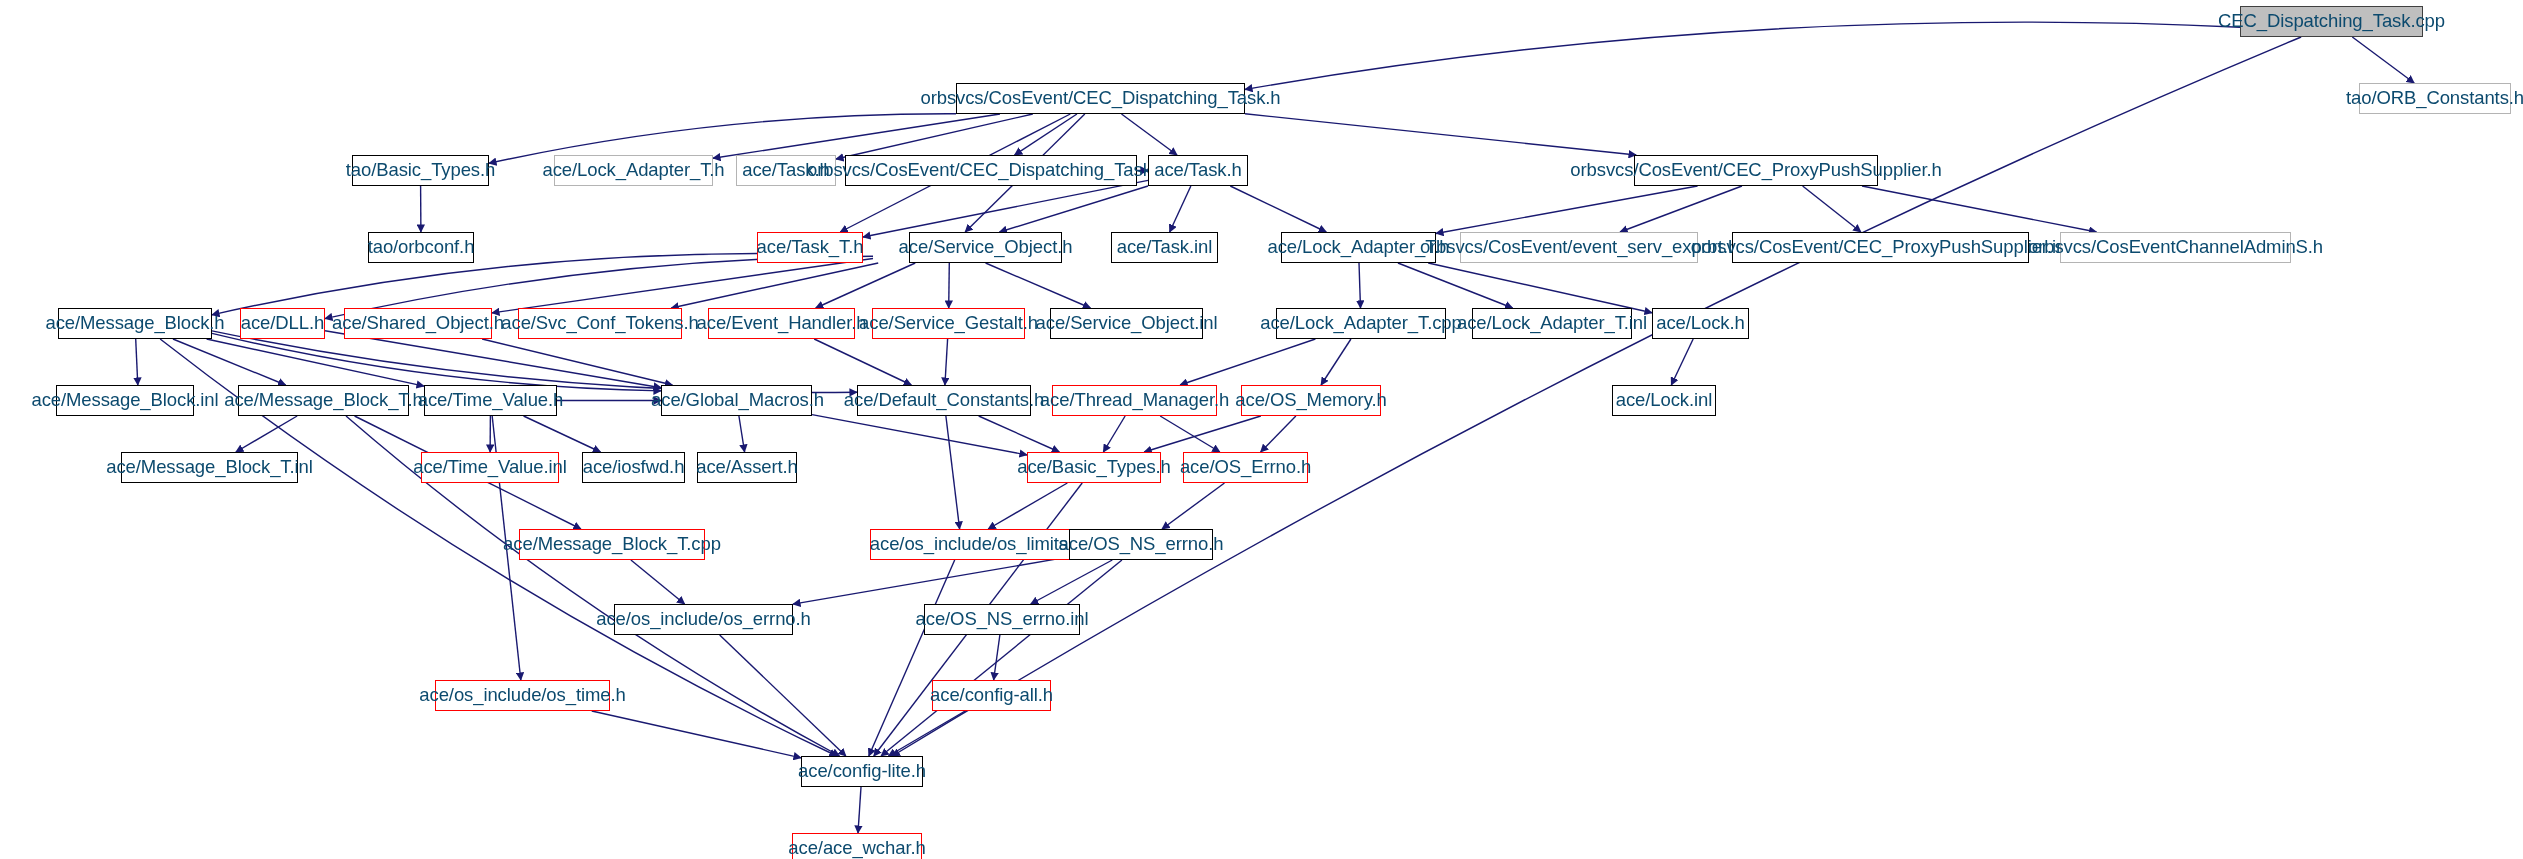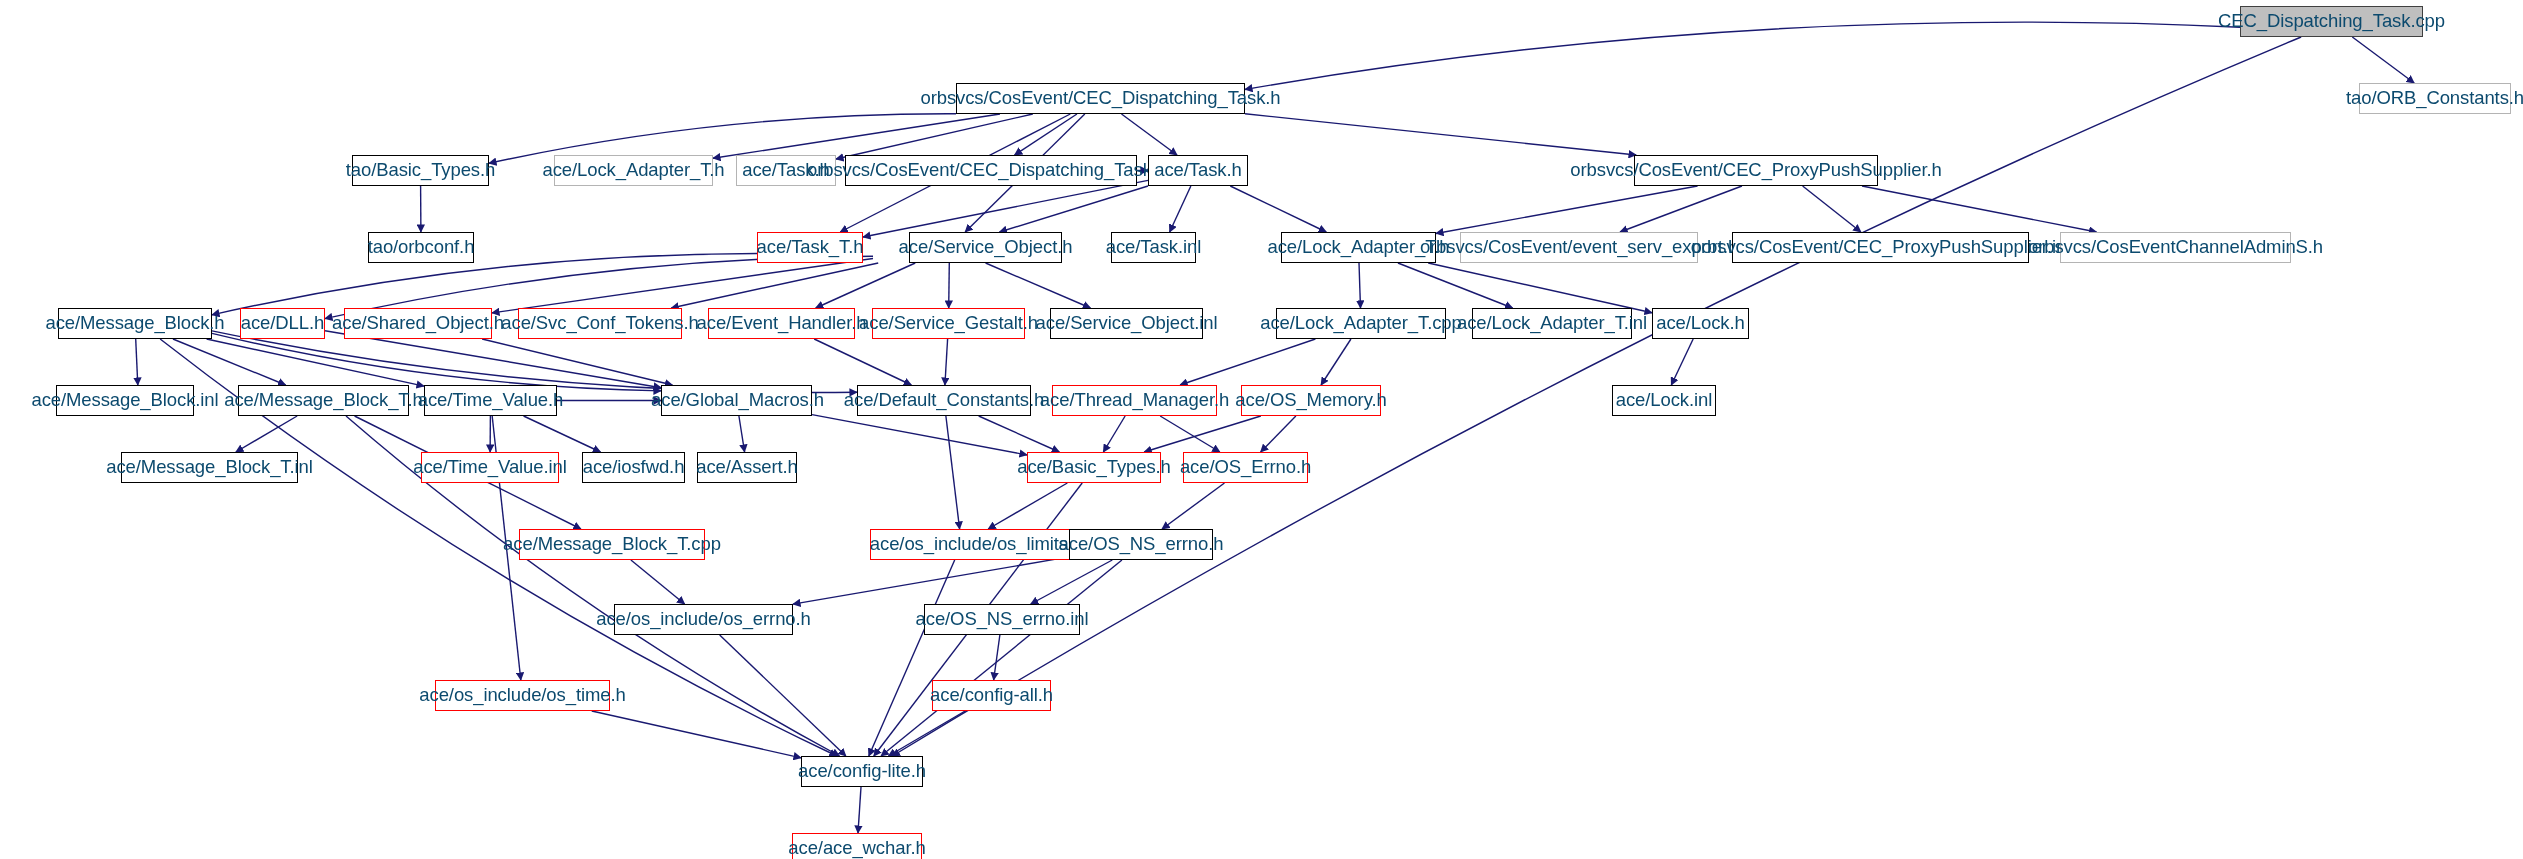--- a/index.html
+++ b/index.html
@@ -168,21 +168,21 @@
       </div>
       <div class="node " style="left: 368px; top: 232px; width: 106px;">
         <span>tao/orbconf.h</span>
       </div>
       <div class="node red" style="left: 757px; top: 232px; width: 106px;">
         <span>ace/Task_T.h</span>
       </div>
       <div class="node " style="left: 873px; top: 232px; width: 153px; margin-left: 36px;">
         <span>ace/Service_Object.h</span>
       </div>
-      <div class="node " style="left: 1111px; top: 232px; width: 85px; align-items: center;">
+      <div class="node " style="left: 1111px; top: 232px; width: 107px; align-items: center;">
         <span>ace/Task.inl</span>
       </div>
       <div class="node " style="left: 1281px; top: 232px; width: 155px;">
         <span>ace/Lock_Adapter_T.h</span>
       </div>
       <div class="node gray-edge" style="left: 1460px; top: 232px; width: 238px;">
         <span>orbsvcs/CosEvent/event_serv_export.h</span>
       </div>
       <div class="node " style="left: 1732px; top: 232px; width: 297px;">
         <span>orbsvcs/CosEvent/CEC_ProxyPushSupplier.inl</span>

